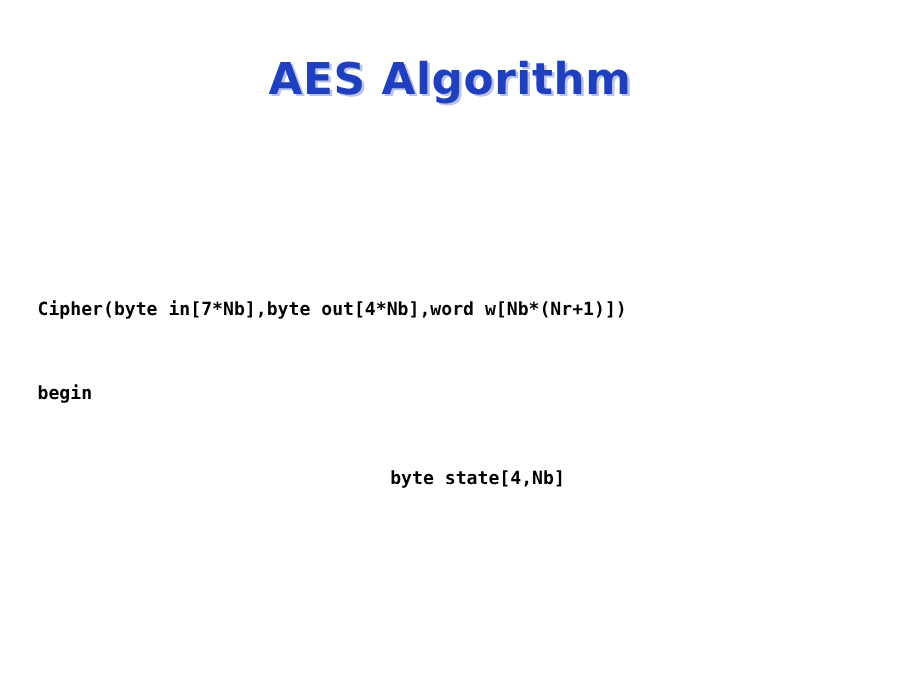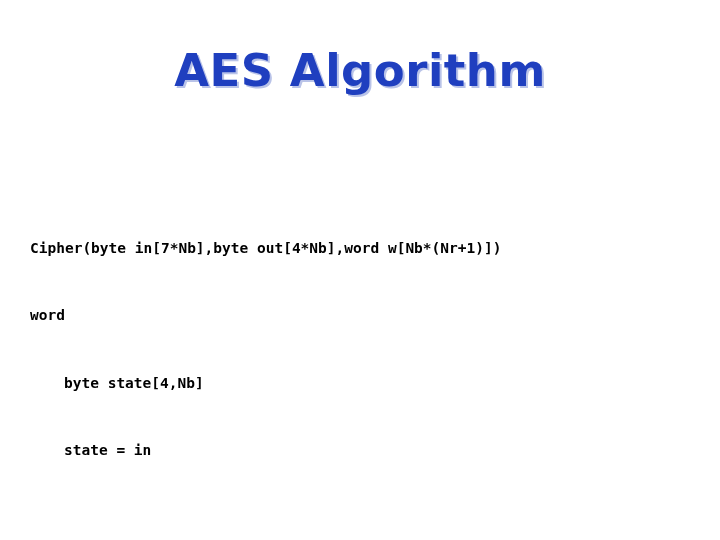--- a/index.html
+++ b/index.html
@@ -19,21 +19,21 @@
     height: 540px;
     box-sizing: border-box;
   }
   .slide-title {
     position: absolute;
     top: 44px;
     left: 0;
     width: 720px;
     text-align: center;
     font-family: "DejaVu Sans", sans-serif;
-    font-size: 45px;
+    font-size: 35px;
     font-weight: bold;
     color: #1f3fbf;
     text-shadow: 2px 2px 0px #b9c3e8;
     letter-spacing: 0.5px;
   }
   .code-block {
     position: absolute;
     top: 124px;
     left: 30px;
     width: 670px;
@@ -44,35 +44,34 @@
     color: #000000;
     white-space: pre;
   }
   .code-line {
     white-space: pre;
     min-height: 22.5px;
   }
   .code-line.blank {
     height: 22.5px;
   }
-  .indent1 { padding-left: 34px; }
+  .indent1 { padding-left: 34px; text-align: center; }
 </style>
 </head>
 <body>
 
 <div class="slide">
 
   <div class="slide-title">AES Algorithm</div>
 
   <div class="code-block">
     <div class="code-line blank"></div>
     <div class="code-line">Cipher(byte in[7*Nb],byte out[4*Nb],word w[Nb*(Nr+1)])</div>
-    <div class="code-line">word</div>
+    <div class="code-line">begin</div>
     <div class="code-line indent1">byte state[4,Nb]</div>
-    <div class="code-line indent1">state = in</div>
     
     
     
     
     
     
     
     
     
     

